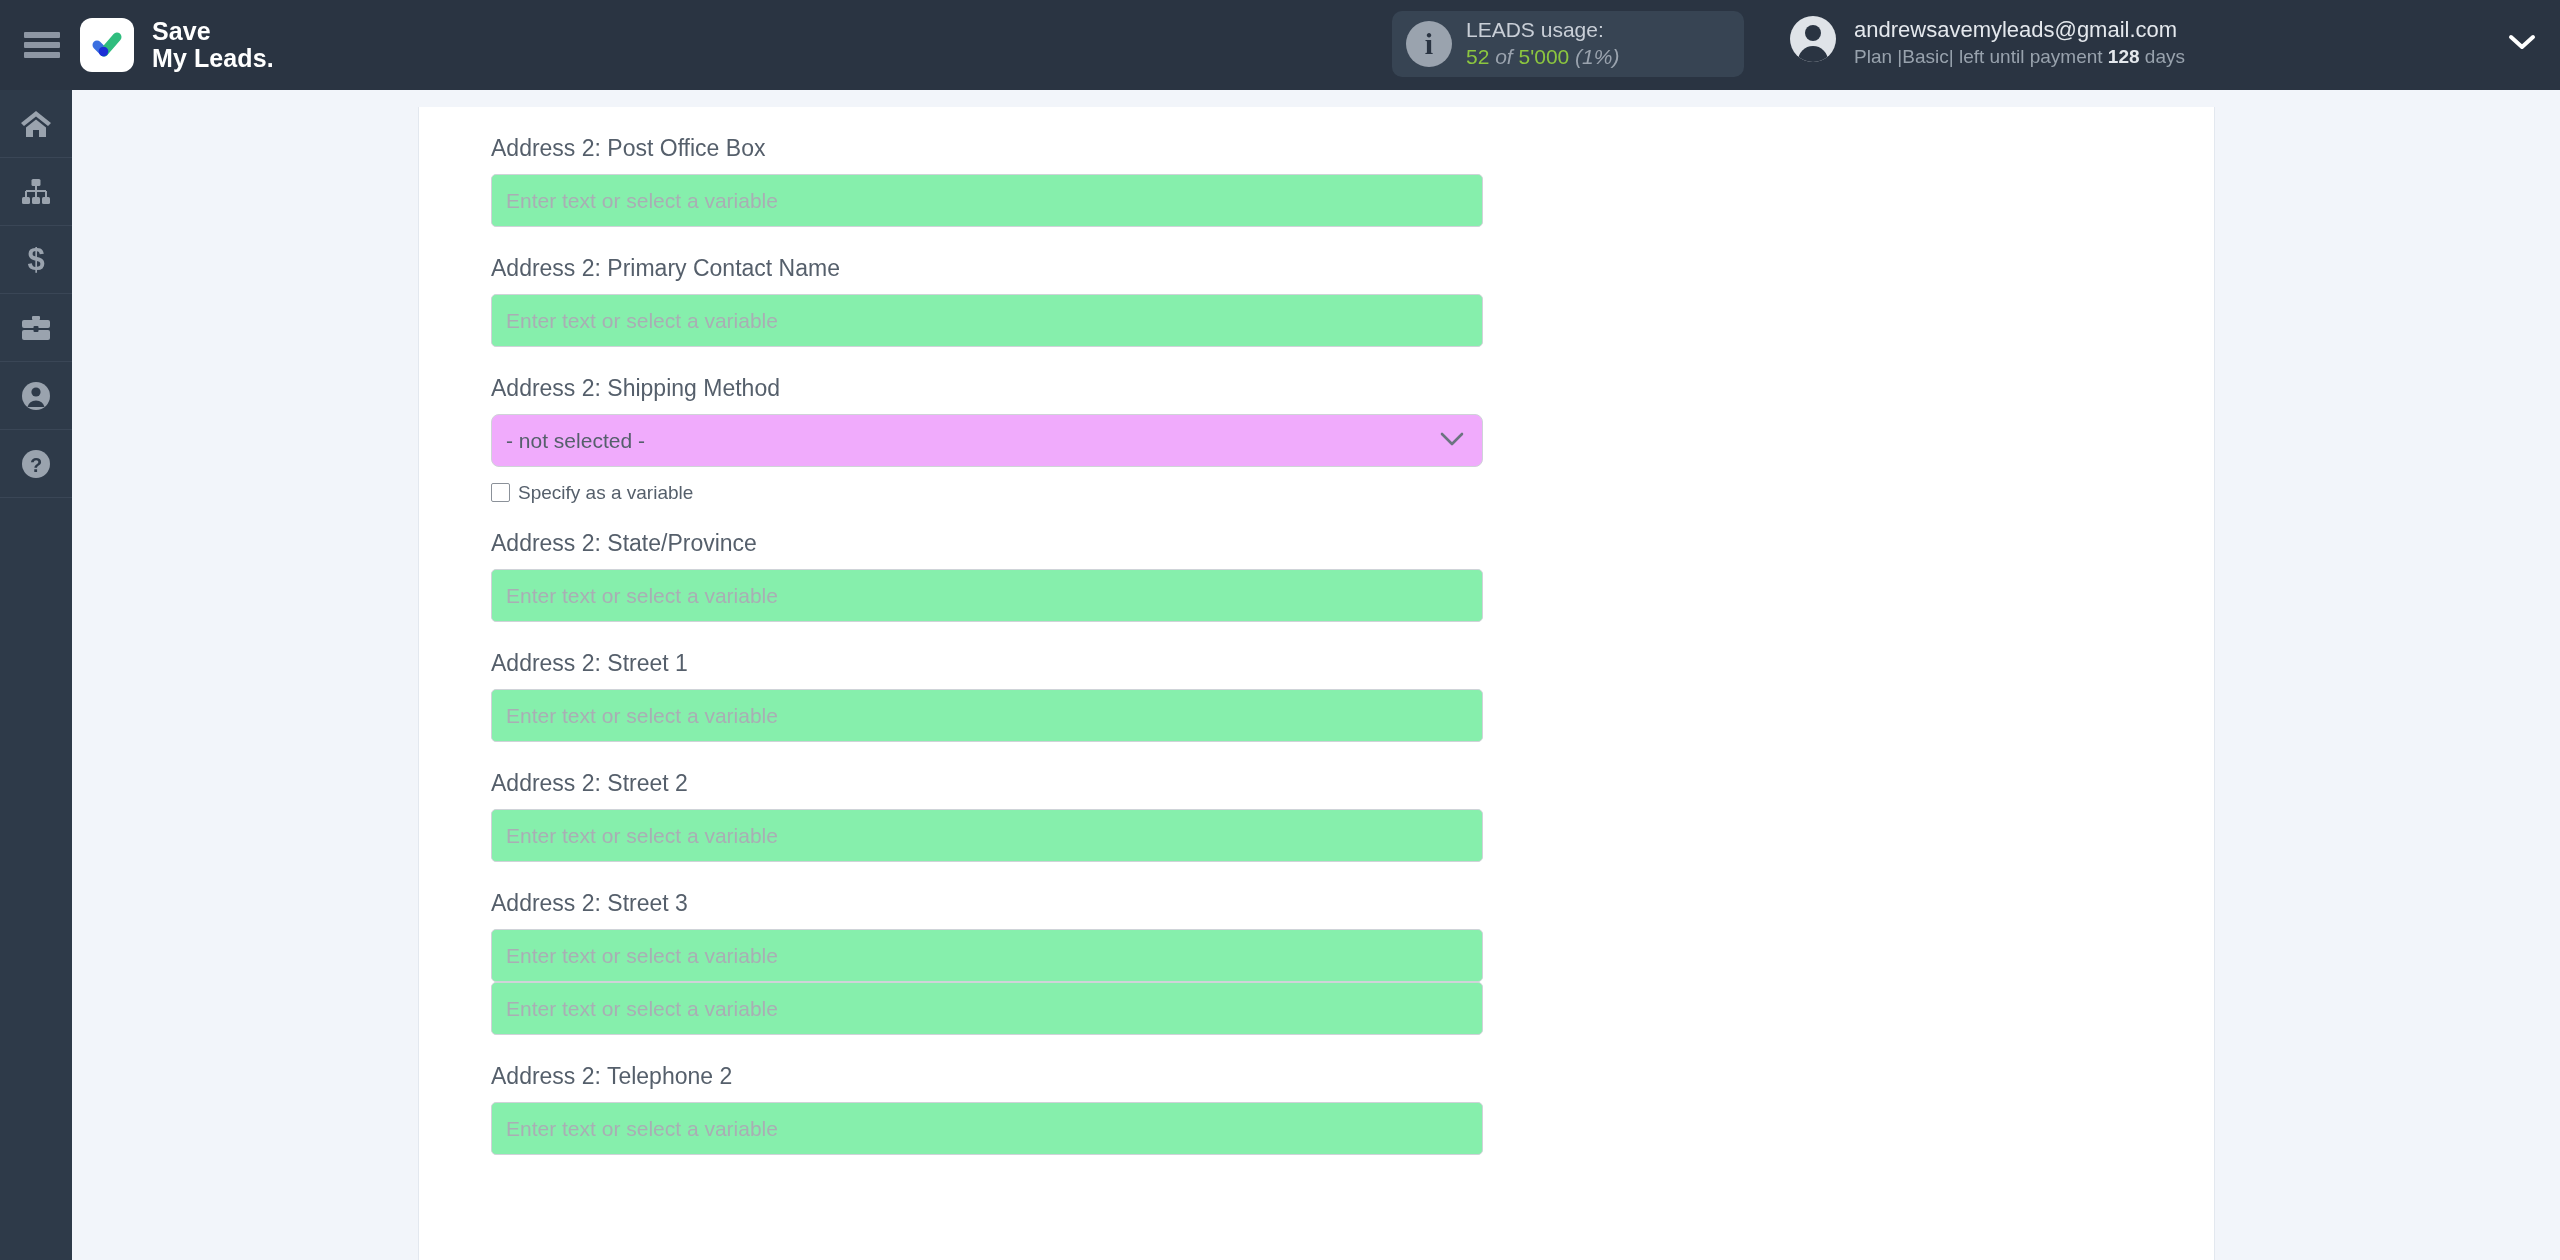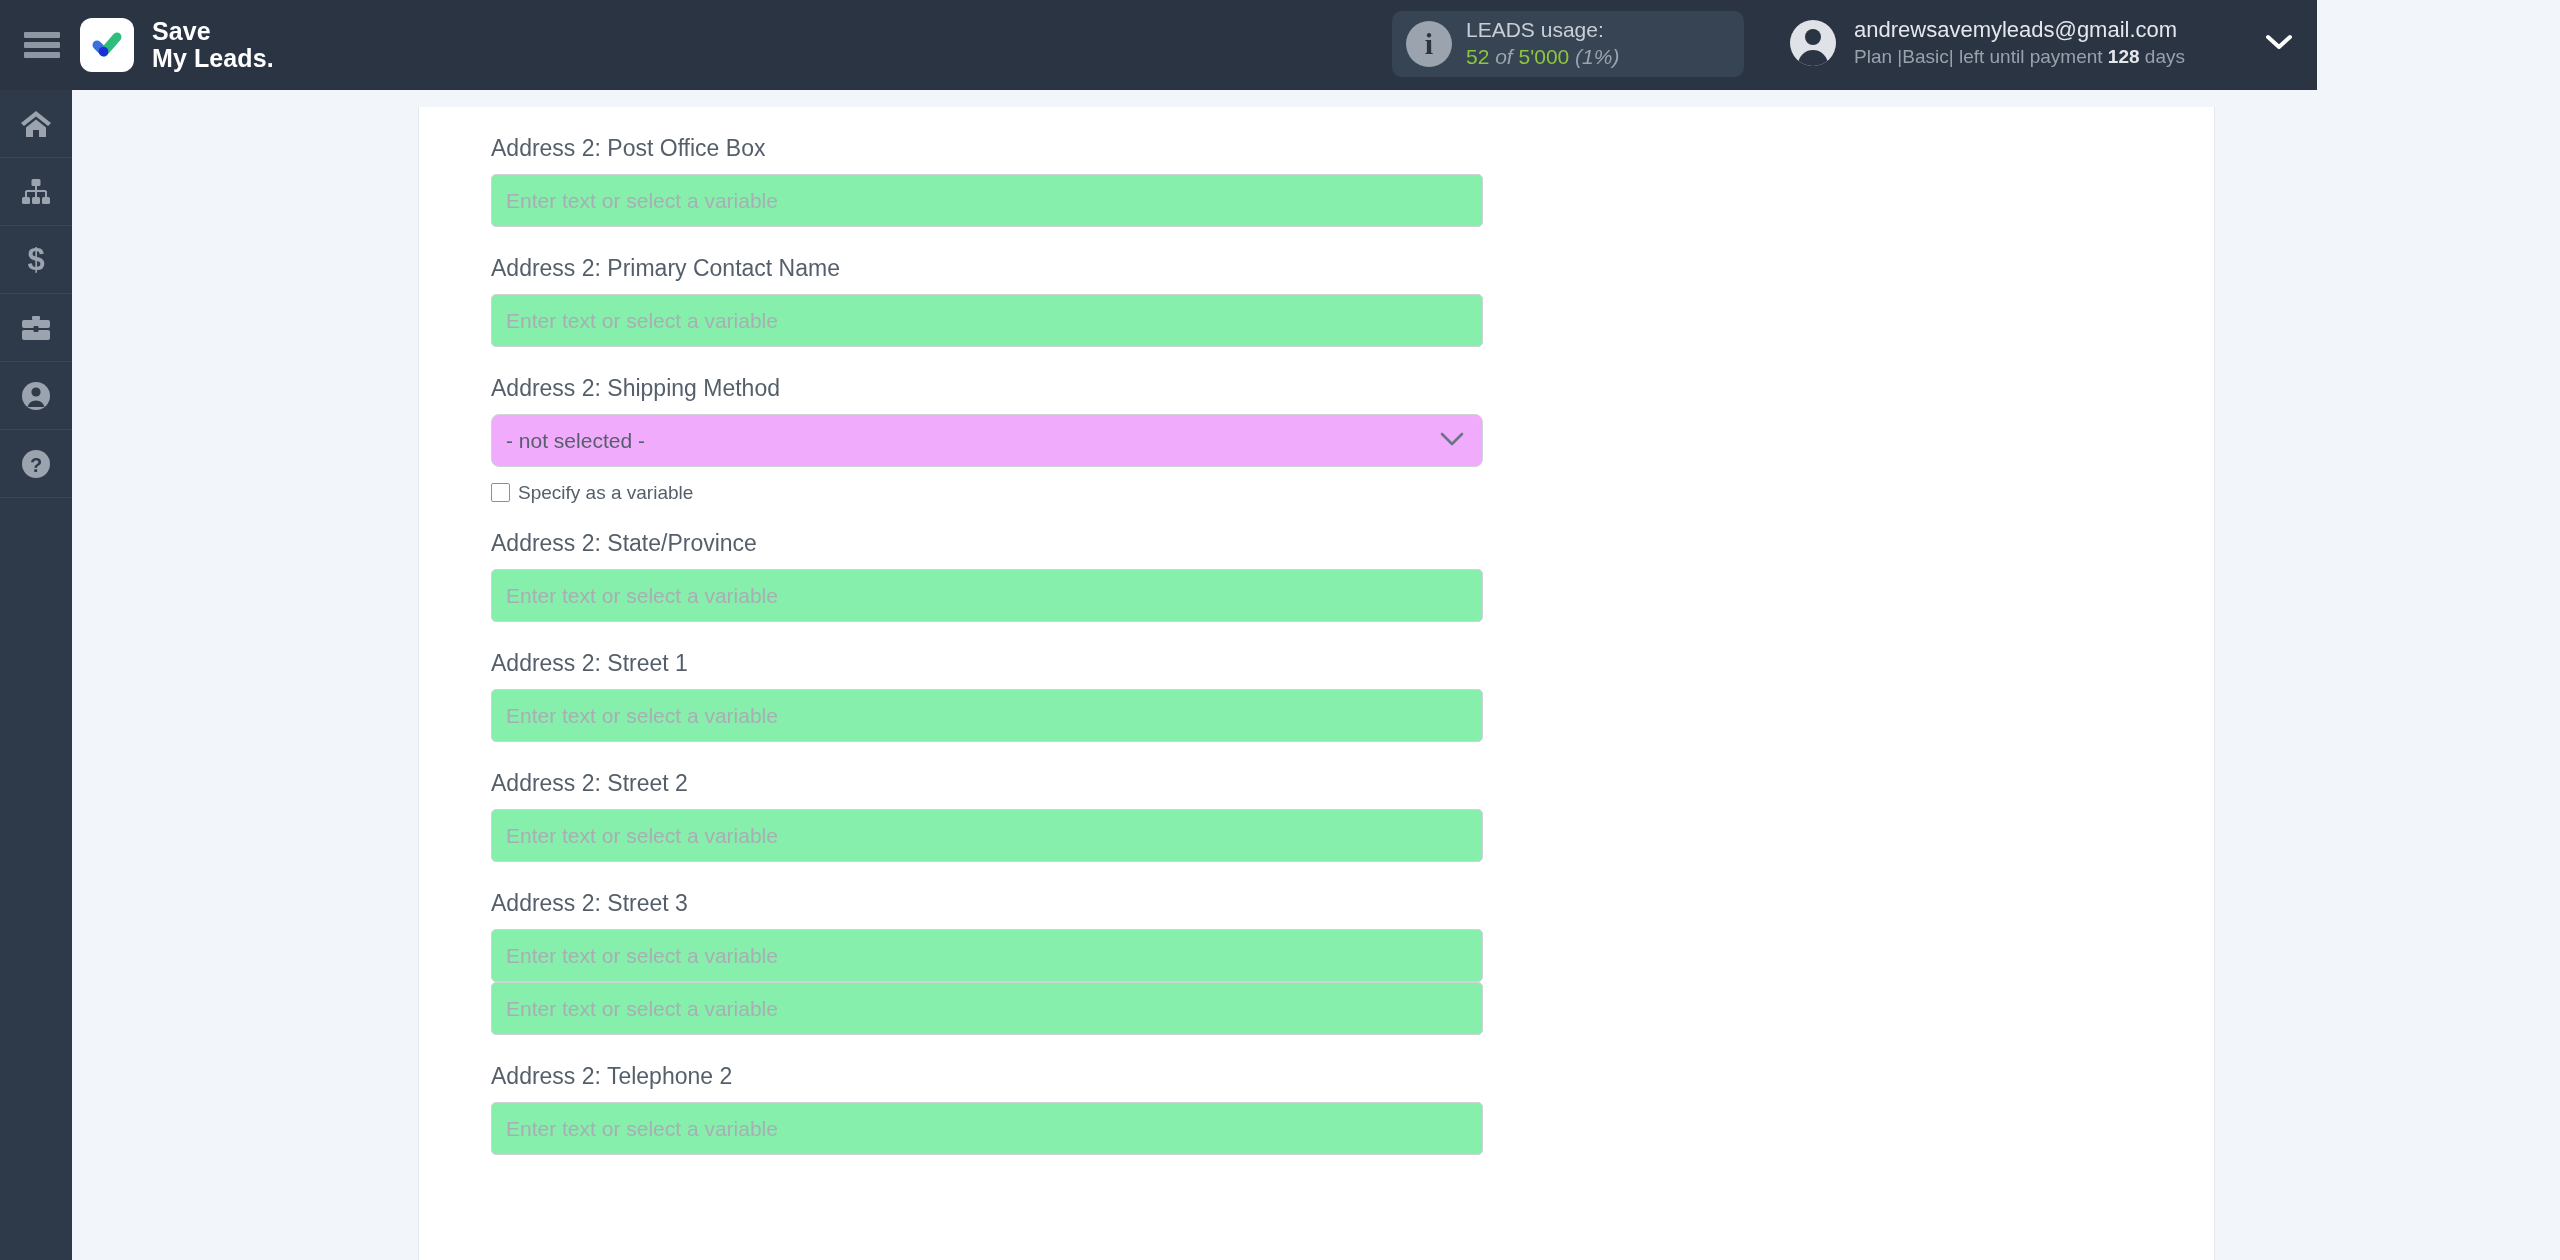--- a/index.html
+++ b/index.html
@@ -12,21 +12,21 @@
 
   body {
     font-family: "Liberation Sans", sans-serif;
     background: #f2f5fa;
   }
 
   
   .header {
     position: absolute;
     top: 0; left: 0;
-    width: 2317px;
+    width: 2560px;
     height: 90px;
     background: #2a3442;
     display: flex;
     align-items: center;
     z-index: 30;
   }
 
   .hamburger {
     width: 44px;
     height: 34px;
@@ -104,21 +104,20 @@
   .usage-val .num { color: #8cc63f; font-style: normal; }
   .usage-val .of { color: #9aa3ae; }
   .usage-val .tot { color: #8cc63f; font-style: normal; margin-top: 16px; }
   .usage-val .pct { color: #9aa3ae; }
 
   .account {
     position: absolute;
     left: 1790px;
     top: 16px;
     display: flex;
-    align-items: center;
     gap: 18px;
     cursor: pointer;
   }
   .avatar {
     width: 46px; height: 46px;
     border-radius: 50%;
     background: #dfe3e8;
     position: relative;
     overflow: hidden;
     flex: none;

